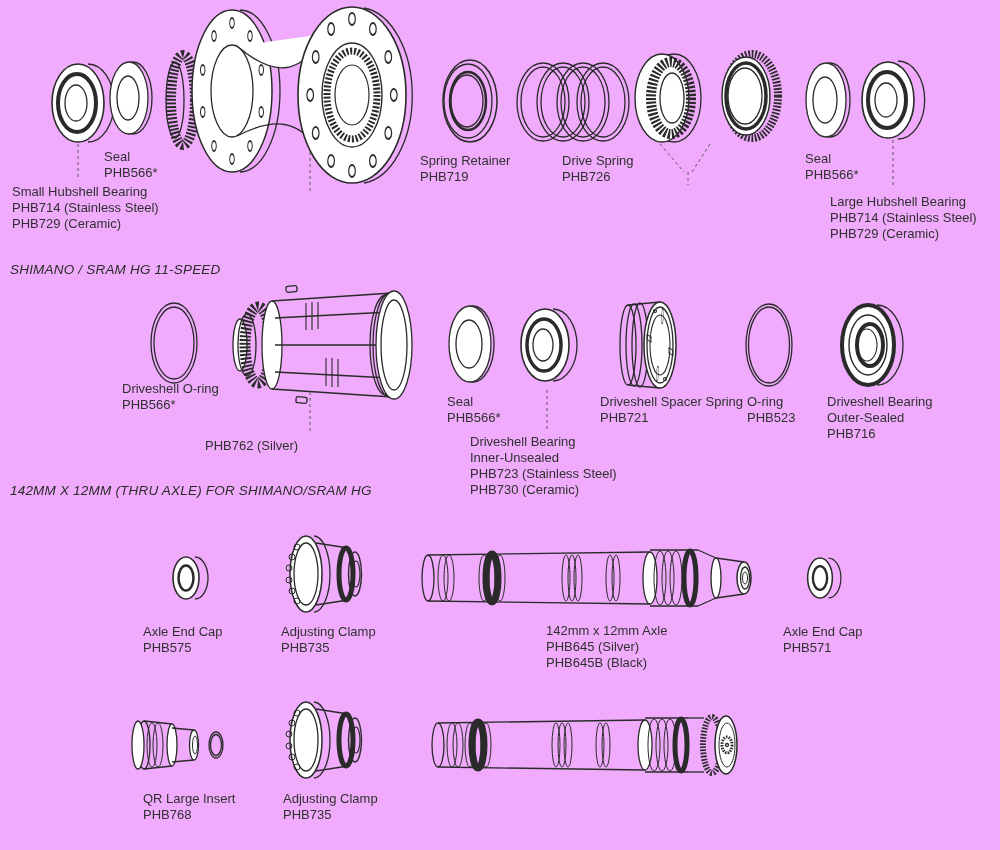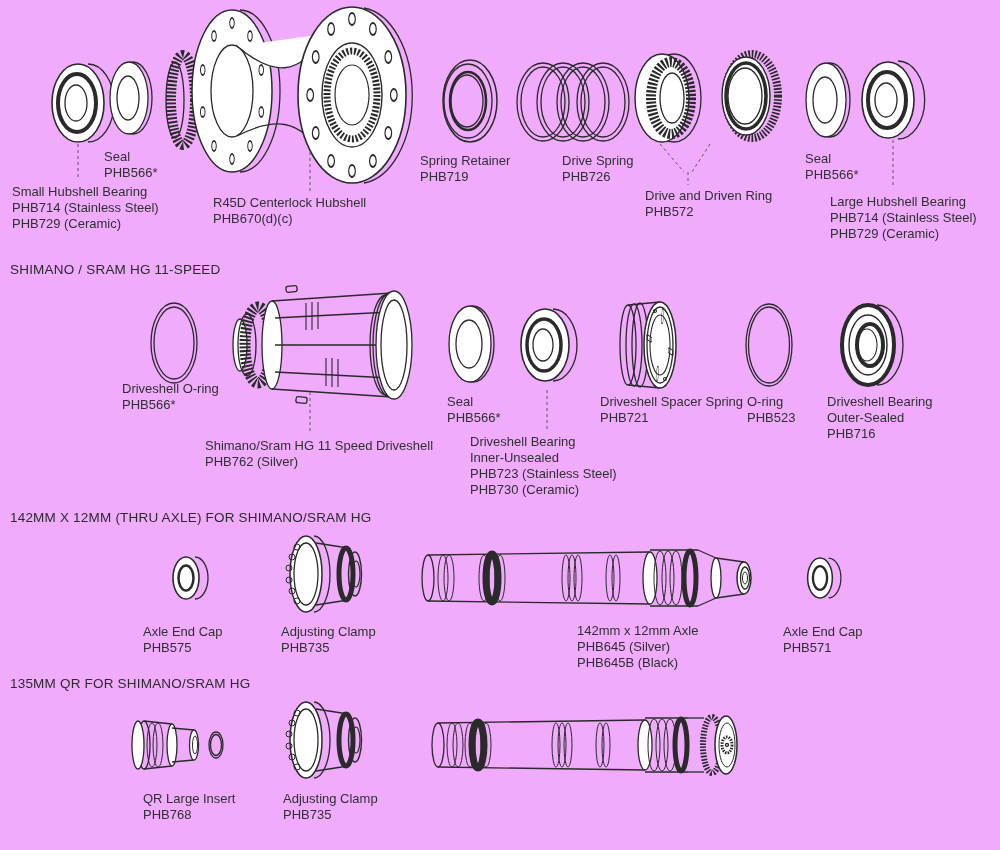--- a/index.html
+++ b/index.html
@@ -8,20 +8,21 @@
     font-family:"Liberation Sans", sans-serif;color:#333;
   }
   .art{position:absolute;left:0;top:0;}
   .label{
     position:absolute;font-size:13px;line-height:16px;color:#303030;
     white-space:nowrap;
   }
   .sec-title{
     position:absolute;font-size:13.5px;letter-spacing:.2px;color:#2b2b2b;
     white-space:nowrap;
+    font-style:italic;
   }
 </style>
 </head>
 <body>
 
 <div class="page">
 
   <svg class="art" width="1000" height="850" viewBox="0 0 1000 850">
     <defs>
       <g id="endcap">
@@ -322,53 +323,44 @@
 
   <div class="label" style="left:104px;top:149px">
       <div>Seal</div>
       <div>PHB566*</div>
     </div>
   <div class="label" style="left:12px;top:184px">
       <div>Small Hubshell Bearing</div>
       <div>PHB714 (Stainless Steel)</div>
       <div>PHB729 (Ceramic)</div>
     </div>
-  <div class="label" style="left:213px;top:195px">
-      <div>R45D Centerlock Hubshell</div>
-      <div>PHB670(d)(c)</div>
-    </div>
   <div class="label" style="left:420px;top:153px">
       <div>Spring Retainer</div>
       <div>PHB719</div>
     </div>
   <div class="label" style="left:562px;top:153px">
       <div>Drive Spring</div>
       <div>PHB726</div>
-    </div>
-  <div class="label" style="left:645px;top:188px">
-      <div>Drive and Driven Ring</div>
-      <div>PHB572</div>
     </div>
   <div class="label" style="left:805px;top:151px">
       <div>Seal</div>
       <div>PHB566*</div>
     </div>
   <div class="label" style="left:830px;top:194px">
       <div>Large Hubshell Bearing</div>
       <div>PHB714 (Stainless Steel)</div>
       <div>PHB729 (Ceramic)</div>
     </div>
 
   <div class="sec-title" style="left:10px;top:262px">SHIMANO / SRAM HG 11-SPEED</div>
   <div class="label" style="left:122px;top:381px">
       <div>Driveshell O-ring</div>
       <div>PHB566*</div>
     </div>
   <div class="label" style="left:205px;top:438px">
-      <div>Shimano/Sram HG 11 Speed Driveshell</div>
       <div>PHB762 (Silver)</div>
     </div>
   <div class="label" style="left:447px;top:394px">
       <div>Seal</div>
       <div>PHB566*</div>
     </div>
   <div class="label" style="left:470px;top:434px">
       <div>Driveshell Bearing</div>
       <div>Inner-Unsealed</div>
       <div>PHB723 (Stainless Steel)</div>
@@ -381,40 +373,39 @@
   <div class="label" style="left:747px;top:394px">
       <div>O-ring</div>
       <div>PHB523</div>
     </div>
   <div class="label" style="left:827px;top:394px">
       <div>Driveshell Bearing</div>
       <div>Outer-Sealed</div>
       <div>PHB716</div>
     </div>
 
-  <div class="sec-title" style="left:10px;top:510px">142MM X 12MM (THRU AXLE) FOR SHIMANO/SRAM HG</div>
+  <div class="sec-title" style="left:10px;top:483px">142MM X 12MM (THRU AXLE) FOR SHIMANO/SRAM HG</div>
   <div class="label" style="left:143px;top:624px">
       <div>Axle End Cap</div>
       <div>PHB575</div>
     </div>
   <div class="label" style="left:281px;top:624px">
       <div>Adjusting Clamp</div>
       <div>PHB735</div>
     </div>
-  <div class="label" style="left:577px;top:623px">
+  <div class="label" style="left:546px;top:623px">
       <div>142mm x 12mm Axle</div>
       <div>PHB645 (Silver)</div>
       <div>PHB645B (Black)</div>
     </div>
   <div class="label" style="left:783px;top:624px">
       <div>Axle End Cap</div>
       <div>PHB571</div>
     </div>
 
-  <div class="sec-title" style="left:10px;top:676px">135MM QR FOR SHIMANO/SRAM HG</div>
   <div class="label" style="left:143px;top:791px">
       <div>QR Large Insert</div>
       <div>PHB768</div>
     </div>
   <div class="label" style="left:283px;top:791px">
       <div>Adjusting Clamp</div>
       <div>PHB735</div>
     </div>
 
 </div>

